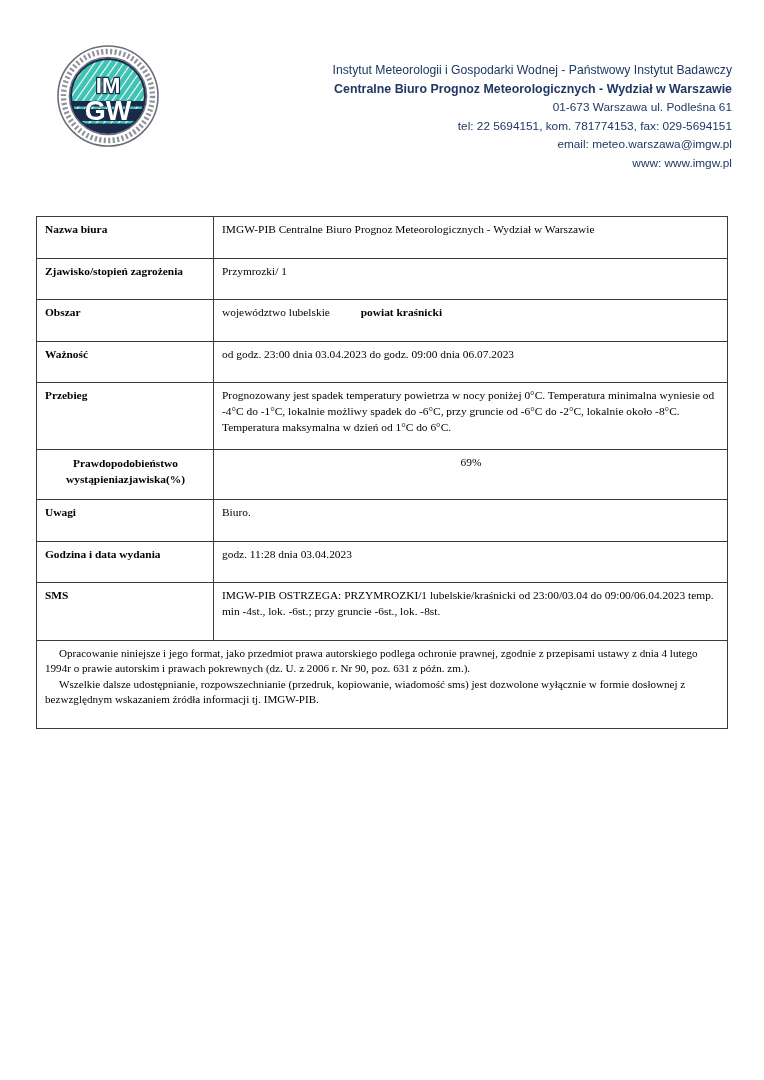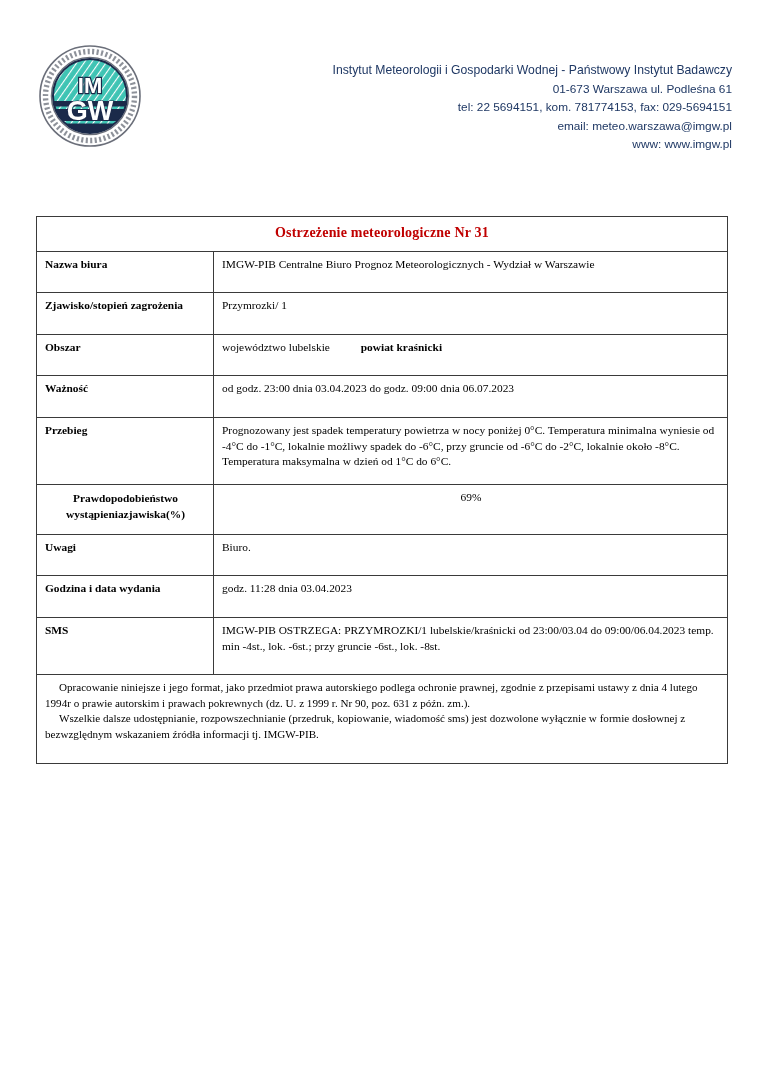--- a/index.html
+++ b/index.html
@@ -21,21 +21,21 @@
   .doc-header {
     position: absolute;
     left: 0;
     top: 0;
     width: 764px;
     height: 200px;
   }
 
   .logo-wrap {
     position: absolute;
-    left: 38px;
+    left: 56px;
     top: 44px;
     width: 104px;
     height: 104px;
   }
   .logo-wrap svg { display: block; }
 
   .header-text {
     position: absolute;
     left: 250px;
     top: 41px;
@@ -137,38 +137,34 @@
       </g>
       <circle cx="52" cy="52" r="37" fill="none" stroke="#1b2a4a" stroke-width="2"></circle>
 
       <text x="52" y="49" text-anchor="middle" font-family="Liberation Sans, sans-serif" font-size="22" font-weight="bold" fill="#ffffff" stroke="#1b2a4a" stroke-width="2.4" paint-order="stroke">IM</text>
       <text x="52" y="76" text-anchor="middle" font-family="Liberation Sans, sans-serif" font-size="27" font-weight="bold" fill="#ffffff" stroke="#1b2a4a" stroke-width="1.2" paint-order="stroke">GW</text>
     </svg>
   </div>
 
   <div class="header-text">
     <div class="line-inst">Instytut Meteorologii i Gospodarki Wodnej - Państwowy Instytut Badawczy</div>
+    <div class="line-dept">Centralne Biuro Prognoz Meteorologicznych - Wydział w Warszawie</div>
     <div class="line-addr">01-673 Warszawa ul. Podleśna  61</div>
     <div class="line-tel">tel: 22 5694151, kom. 781774153, fax: 029-5694151</div>
     <div class="line-mail">email: meteo.warszawa@imgw.pl</div>
     <div class="line-www">www: www.imgw.pl</div>
   </div>
 </div>
 
 <table class="warning-table">
   <colgroup>
     <col style="width:177px">
     <col style="width:514px">
   </colgroup>
   <tbody>
-    <tr class="title-row">
-      <td colspan="2">
-        <span class="title-text">Ostrzeżenie meteorologiczne Nr 31</span>
-      </td>
-    </tr>
 
     <tr>
       <td class="label">Nazwa biura</td>
       <td class="value">IMGW-PIB Centralne Biuro Prognoz Meteorologicznych - Wydział w Warszawie</td>
     </tr>
 
     <tr>
       <td class="label">Zjawisko/stopień zagrożenia</td>
       <td class="value">Przymrozki/ 1</td>
     </tr>
@@ -203,18 +199,18 @@
       <td class="value">godz. 11:28 dnia 03.04.2023</td>
     </tr>
 
     <tr>
       <td class="label">SMS</td>
       <td class="value">IMGW-PIB OSTRZEGA: PRZYMROZKI/1 lubelskie/kraśnicki  od 23:00/03.04 do 09:00/06.04.2023 temp. min -4st., lok. -6st.; przy gruncie -6st., lok. -8st.</td>
     </tr>
 
     <tr>
       <td colspan="2" class="footer-cell">
-        <p>Opracowanie niniejsze i jego format, jako przedmiot prawa autorskiego podlega ochronie prawnej, zgodnie z przepisami ustawy z dnia 4 lutego 1994r o prawie autorskim i prawach pokrewnych (dz. U. z 1999 r. Nr 90, poz. 631 z późn. zm.).</p>
+        <p>Opracowanie niniejsze i jego format, jako przedmiot prawa autorskiego podlega ochronie prawnej, zgodnie z przepisami ustawy z dnia 4 lutego 1994r o prawie autorskim i prawach pokrewnych (dz. U. z 2006 r. Nr 90, poz. 631 z późn. zm.).</p>
         <p>Wszelkie dalsze udostępnianie, rozpowszechnianie (przedruk, kopiowanie, wiadomość  sms) jest dozwolone wyłącznie w formie dosłownej z bezwzględnym wskazaniem źródła  informacji tj. IMGW-PIB.</p>
       </td>
     </tr>
   </tbody>
 </table>
 
 </body></html>

